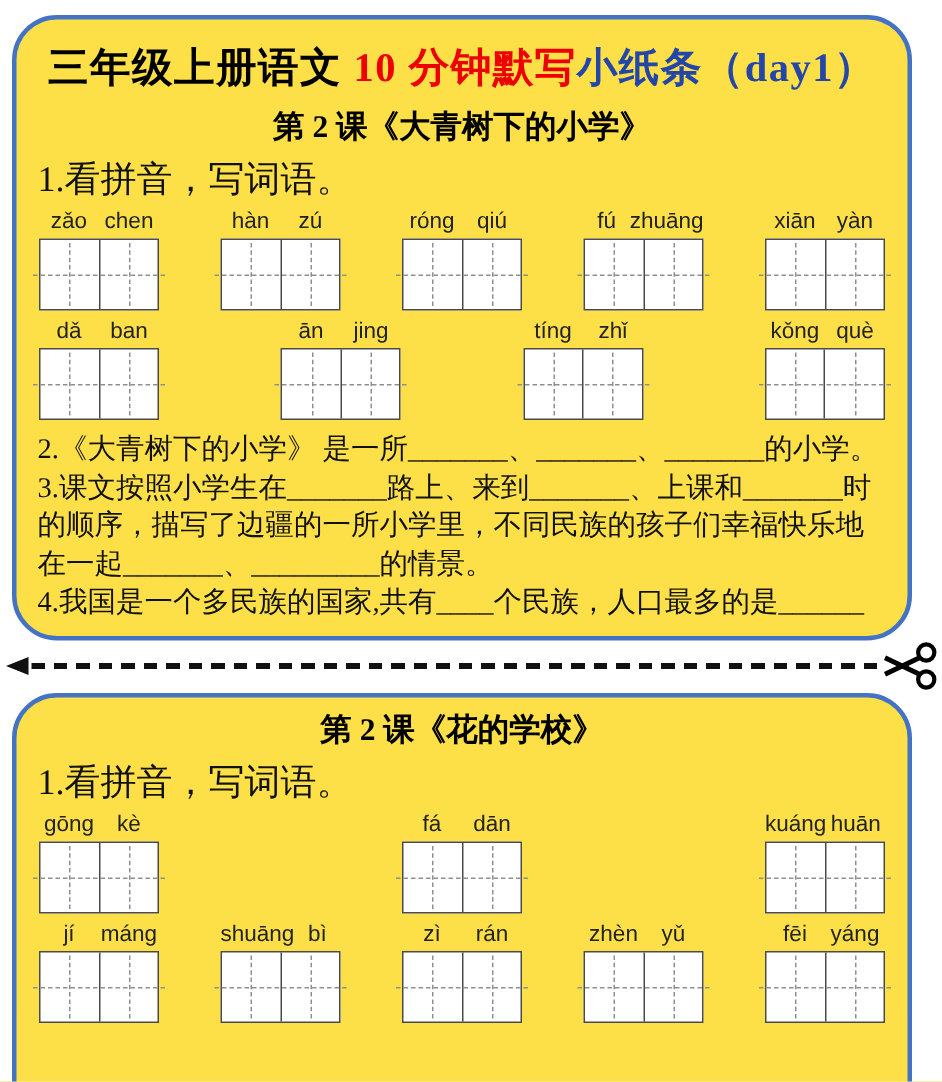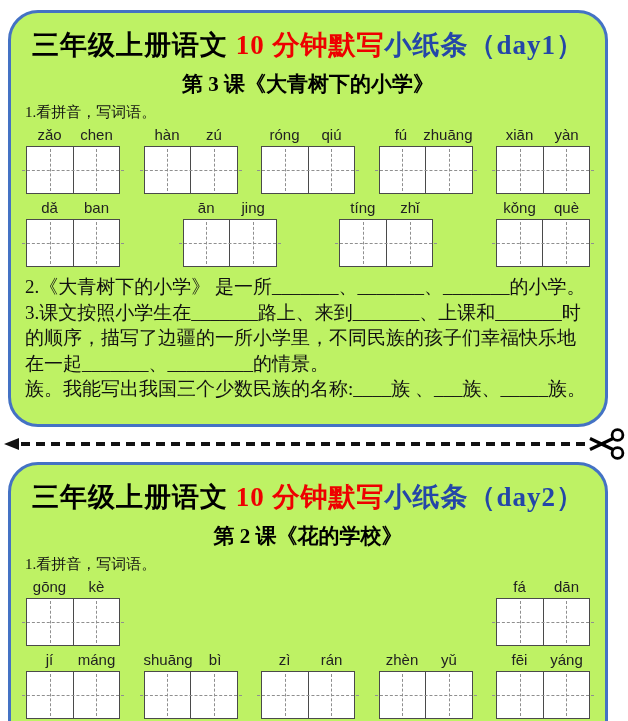--- a/index.html
+++ b/index.html
@@ -2,43 +2,43 @@
 <html><head>
 <meta charset="utf-8">
 <style>
   html,body{margin:0;padding:0;}
   body{
     width:628px;height:721px;position:relative;overflow:hidden;background:#ffffff;
     font-family:"Liberation Serif", serif;color:#111;
   }
   .card{
     position:absolute;left:8px;width:600px;
-    border:3px solid #4472C4;border-radius:30px;background:#bef264;
+    border:3px solid #4472C4;border-radius:30px;background:#fde047;
     box-sizing:border-box;
   }
   .card1{top:10px;height:417px;}
   .card2{top:462px;height:330px;}
   .card-title{
     text-align:center;margin-top:14px;font-size:27px;font-weight:bold;
     letter-spacing:1px;white-space:nowrap;
   }
   .t-black{color:#000;}
   .t-red{color:#EE0000;}
   .t-blue{color:#2446A8;}
   .card-subtitle{
     text-align:center;margin-top:7px;font-size:21px;font-weight:bold;color:#000;
     white-space:nowrap;
   }
   .instruction{
-    margin:5px 0 4px 14px;font-size:15px;white-space:nowrap;
+    margin:5px 0 4px 14px;font-size:24px;white-space:nowrap;
   }
   .pinyin-row{
     display:flex;justify-content:space-between;padding:0 15px;margin-top:2px;
   }
-  .pgroup{width:94px;}
+  .pgroup{width:80px;}
   .plabel{
     display:flex;font-family:"Liberation Sans", sans-serif;font-size:15px;
     color:#222;line-height:18px;margin-bottom:2px;
   }
   .plabel span{flex:1;text-align:center;white-space:nowrap;}
   .pbox{
     display:flex;height:46px;border:1.6px solid #4a4a4a;position:relative;
     background:#fff;
   }
   .pbox::after{
@@ -70,21 +70,21 @@
   }
   .scissors{flex:0 0 auto;margin-right:2px;display:block;}
 </style>
 </head>
 <body>
 
 <div class="card card1">
   <div class="card-title">
     <span class="t-black">三年级上册语文 </span><span class="t-red">10 分钟默写</span><span class="t-blue">小纸条（day1）</span>
   </div>
-  <div class="card-subtitle">第 3 课《大青树下的小学》</div>
+  <div class="card-subtitle">第 2 课《大青树下的小学》</div>
   <div class="instruction">1.看拼音，写词语。</div>
 
   <div class="pinyin-row">
     <div class="pgroup">
       <div class="plabel">
           <span>zǎo</span>
           <span>chen</span>
         </div>
       <div class="pbox">
           <div class="pcell"></div>
@@ -174,40 +174,37 @@
           <div class="pcell"></div>
         </div>
     </div>
   </div>
 
   <div class="questions">
     <div class="qline">2.《大青树下的小学》 是一所_______、_______、_______的小学。</div>
     <div class="qline">3.课文按照小学生在_______路上、来到_______、上课和_______时</div>
     <div class="qline">的顺序，描写了边疆的一所小学里，不同民族的孩子们幸福快乐地</div>
     <div class="qline">在一起_______、_________的情景。</div>
-    <div class="qline">族。我能写出我国三个少数民族的名称:____族 、___族、_____族。</div>
+    <div class="qline">4.我国是一个多民族的国家,共有____个民族，人口最多的是______</div>
   </div>
 </div>
 
 <div class="divider">
   <div class="arrow-left"></div>
   <div class="dash-line"></div>
   <svg class="scissors" width="38" height="36" viewBox="0 0 38 36">
     <circle cx="29.5" cy="9" r="5.4" fill="none" stroke="#000" stroke-width="2.8"></circle>
     <circle cx="29.5" cy="27" r="5.4" fill="none" stroke="#000" stroke-width="2.8"></circle>
     <line x1="25" y1="12.5" x2="2" y2="23.5" stroke="#000" stroke-width="3.2"></line>
     <line x1="25" y1="23.5" x2="2" y2="12.5" stroke="#000" stroke-width="3.2"></line>
     <circle cx="16" cy="18" r="1.8" fill="#000"></circle>
   </svg>
 </div>
 
 <div class="card card2">
-  <div class="card-title">
-    <span class="t-black">三年级上册语文 </span><span class="t-red">10 分钟默写</span><span class="t-blue">小纸条（day2）</span>
-  </div>
   <div class="card-subtitle">第 2 课《花的学校》</div>
   <div class="instruction">1.看拼音，写词语。</div>
 
   <div class="pinyin-row">
     <div class="pgroup">
       <div class="plabel">
           <span>gōng</span>
           <span>kè</span>
         </div>
       <div class="pbox">
@@ -218,20 +215,30 @@
     <div class="pgroup">
       <div class="plabel">
           <span>fá</span>
           <span>dān</span>
         </div>
       <div class="pbox">
           <div class="pcell"></div>
           <div class="pcell"></div>
         </div>
     </div>
+    <div class="pgroup">
+      <div class="plabel">
+          <span>kuáng</span>
+          <span>huān</span>
+        </div>
+      <div class="pbox">
+          <div class="pcell"></div>
+          <div class="pcell"></div>
+        </div>
+    </div>
   </div>
 
   <div class="pinyin-row" style="margin-top:5px;">
     <div class="pgroup">
       <div class="plabel">
           <span>jí</span>
           <span>máng</span>
         </div>
       <div class="pbox">
           <div class="pcell"></div>

